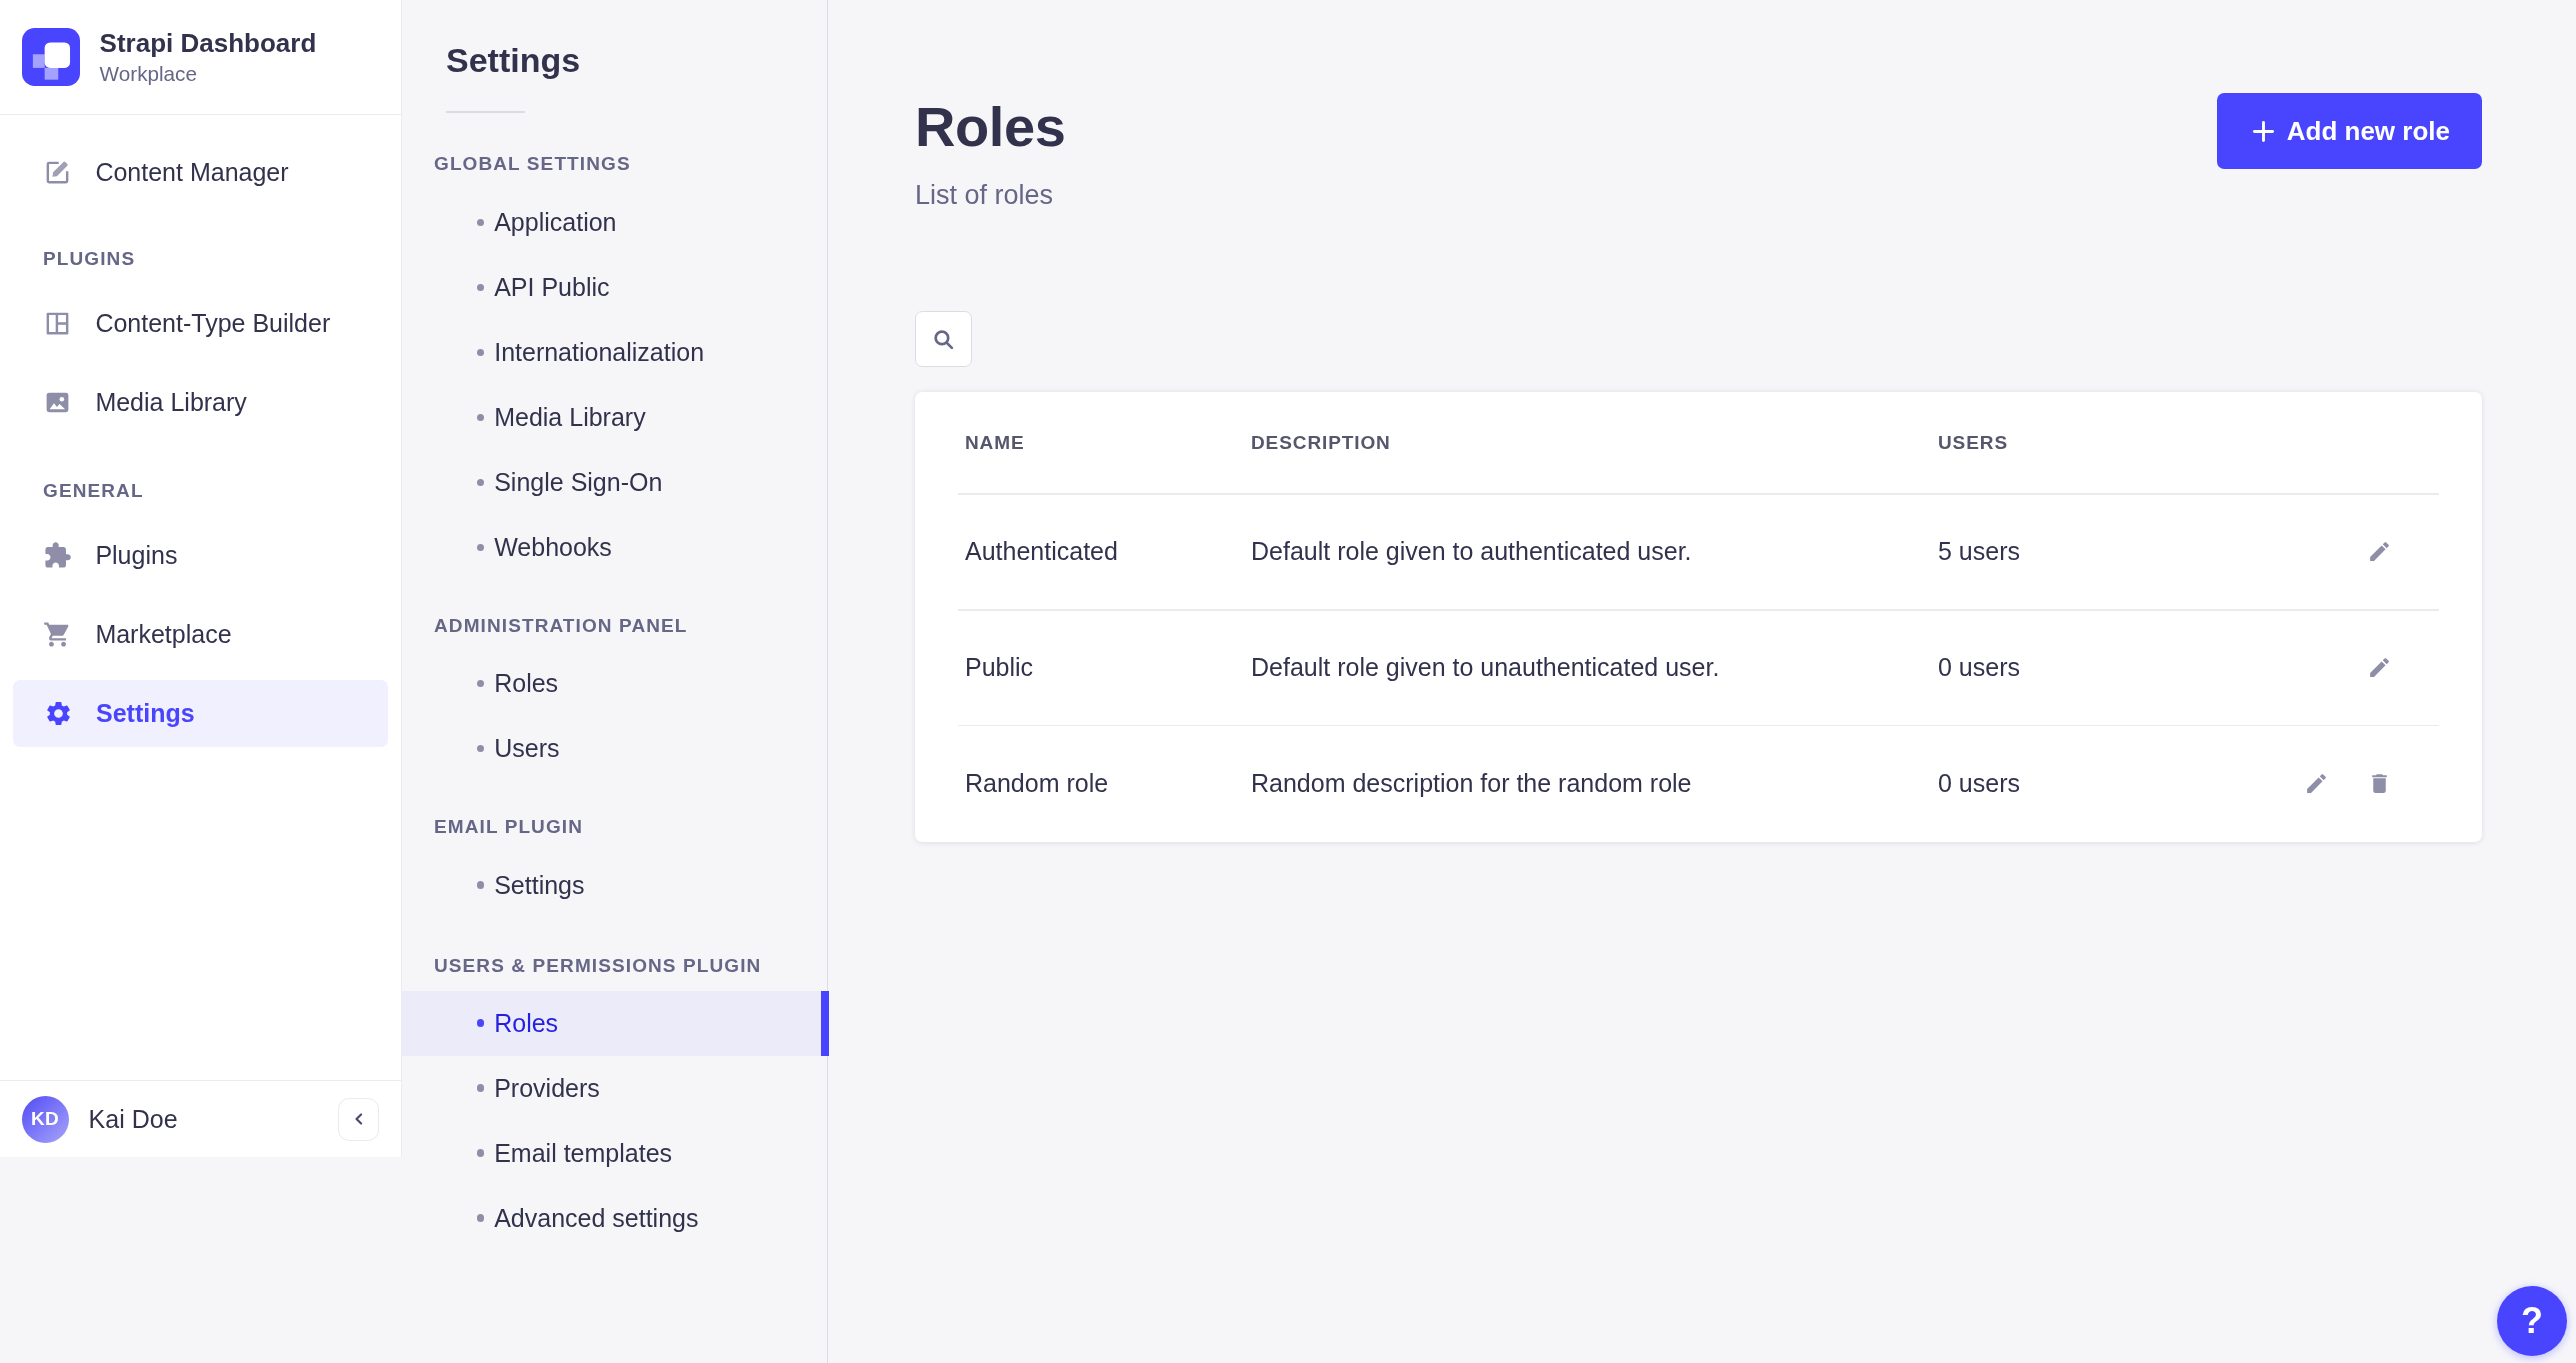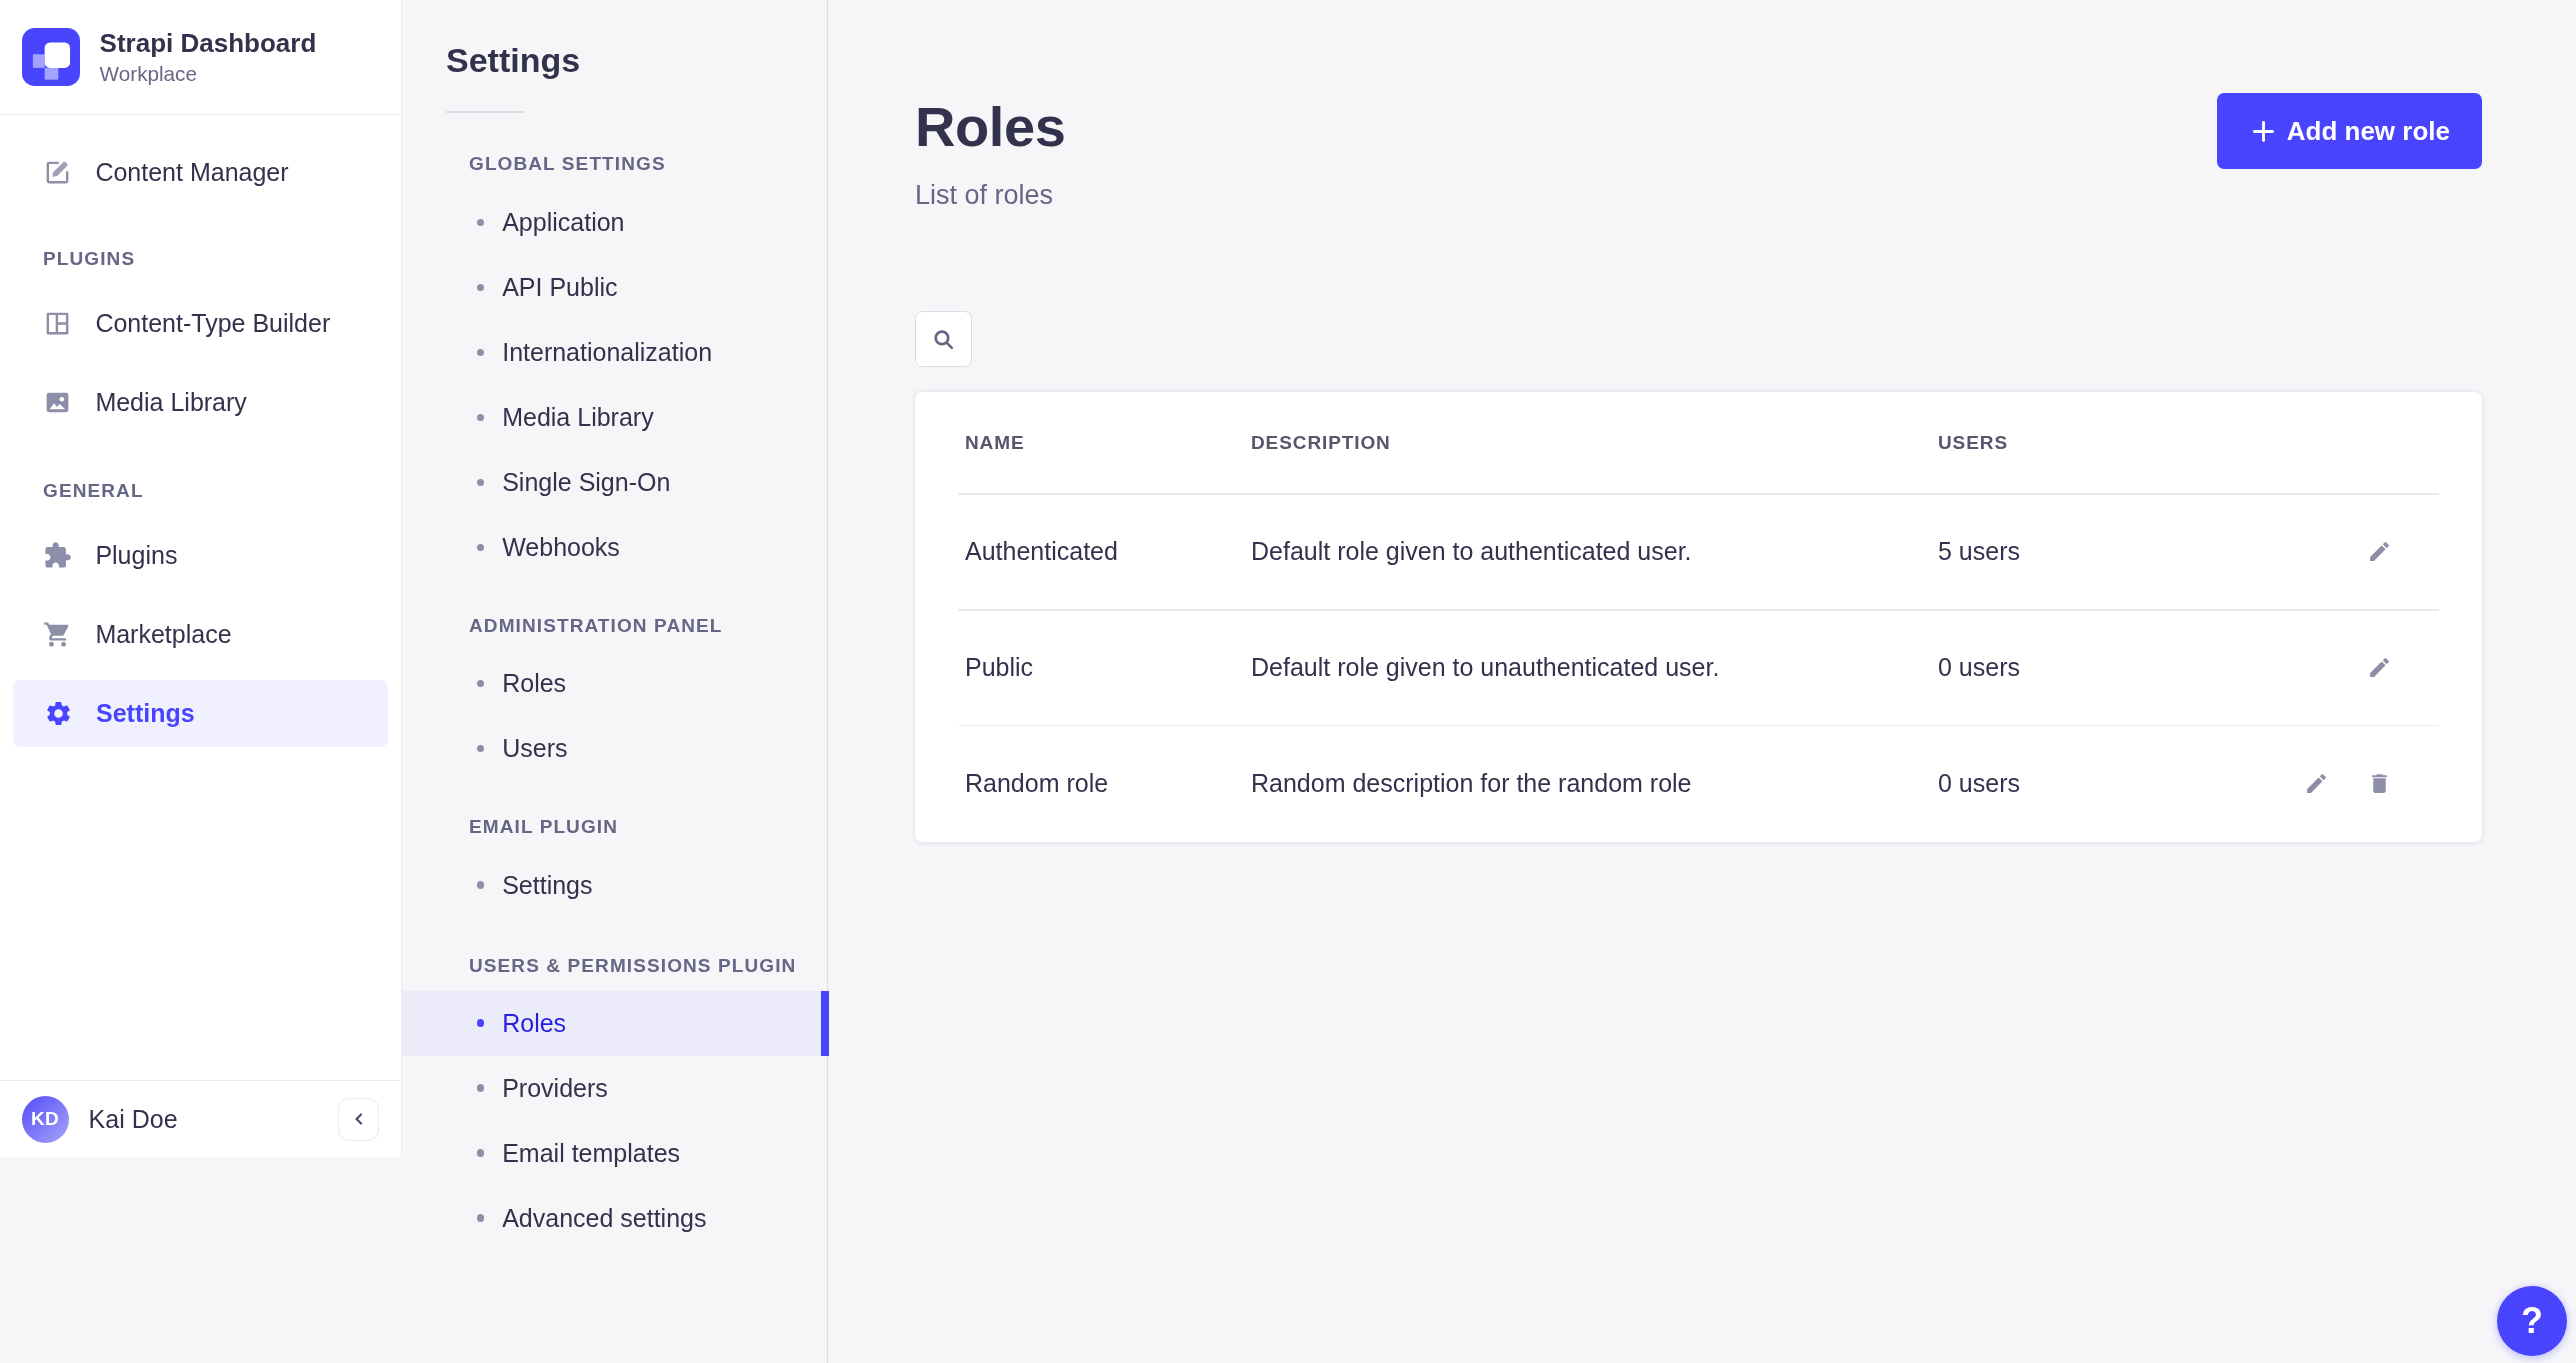--- a/index.html
+++ b/index.html
@@ -84,31 +84,31 @@
   
   .subnav {
     position: absolute; left: 402px; top: 0;
     width: 426px; height: 1364px;
     background: #f6f6f9;
     border-right: 1.8px solid #dcdce4;
   }
   .subnav-title { padding: 41px 0 0 44px; font-size: 34px; font-weight: bold; color: #32324d; }
   .subnav-hr { width: 79px; height: 1.8px; background: #dcdce4; margin: 31px 0 0 44px; }
   .subnav-section-label {
-    margin-left: 67px; height: 21.6px;
+    margin-left: 32px; height: 21.6px;
     font-size: 19px; font-weight: bold; letter-spacing: 1.1px;
     color: #666687;
   }
   .sl-1 { margin-top: 40px; margin-bottom: 15.3px; }
   .sl-2 { margin-top: 35px; margin-bottom: 14.4px; }
   .sl-3 { margin-top: 35px; margin-bottom: 15.3px; }
   .sl-4 { margin-top: 37px; margin-bottom: 14.4px; }
   .subnav-item {
     height: 65px;
-    display: flex; align-items: center; gap: 18px;
+    display: flex; align-items: center; gap: 10px;
     padding-left: 75px;
     font-size: 25px; color: #32324d;
     cursor: pointer;
     position: relative;
   }
   .bullet {
     width: 7.2px; height: 7.2px; border-radius: 50%;
     background: #8e8ea9; flex: none;
   }
   .subnav-item.active { background: #ebebfa; color: #271fe0; font-weight: 500; }

